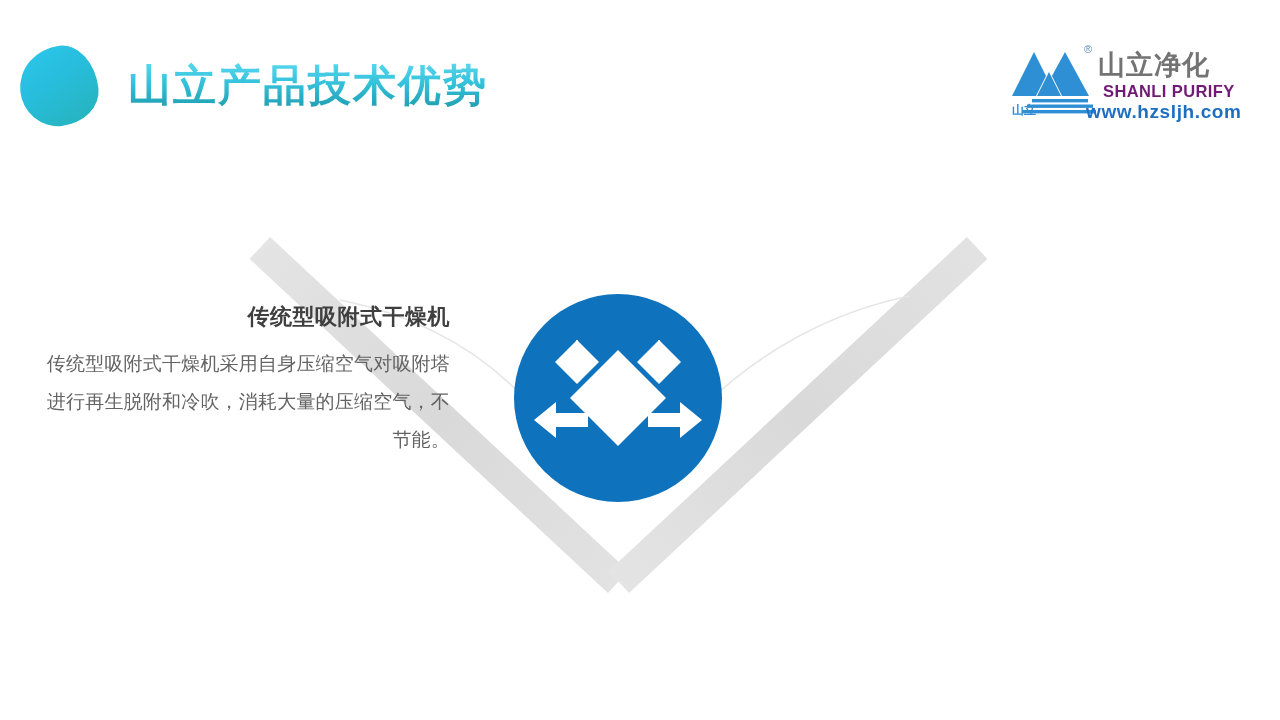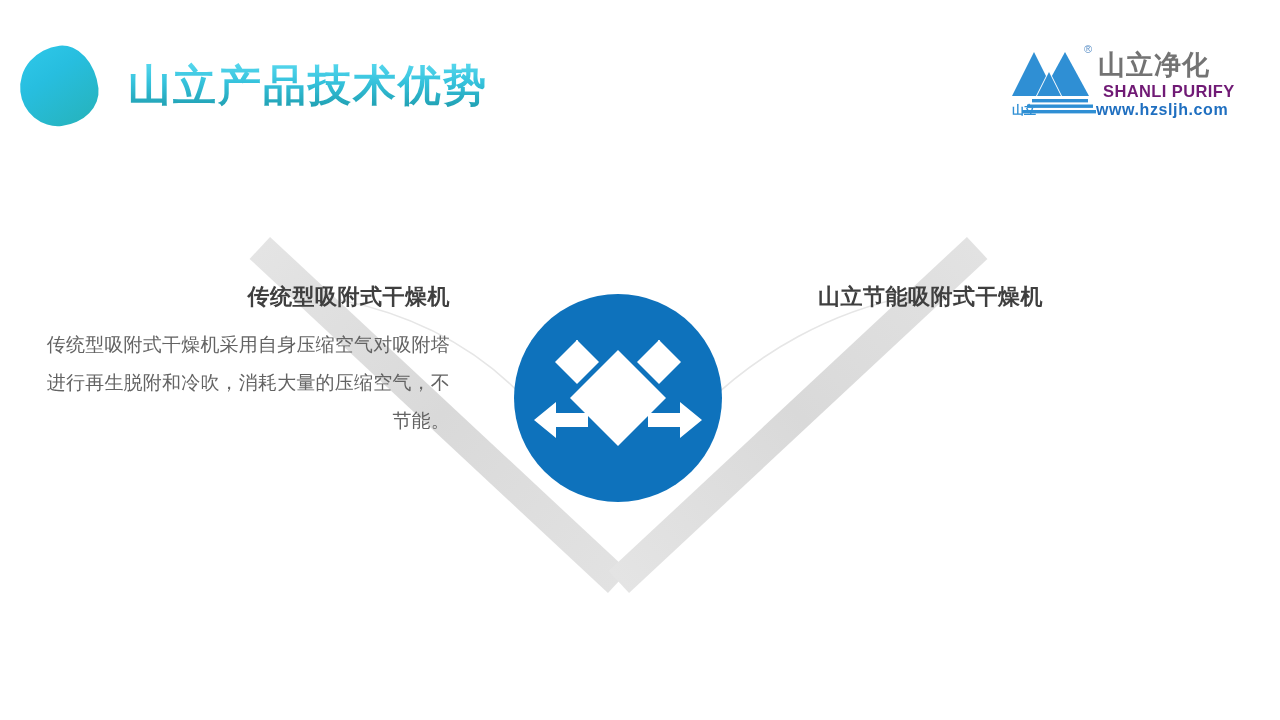--- a/index.html
+++ b/index.html
@@ -97,23 +97,23 @@
     top: 45px;
     font-size: 16.5px;
     font-weight: 700;
     color: #701a75;
     letter-spacing: 0.4px;
     line-height: 1;
     white-space: nowrap;
   }
   .logo-url {
     position: absolute;
-    left: 86px;
+    left: 76px;
     top: 64px;
-    font-size: 16px;
+    font-size: 19px;
     font-weight: 700;
     color: #1f6fc0;
     letter-spacing: 0.6px;
     line-height: 1;
     white-space: nowrap;
   }
 
   
   .x-band {
     position: absolute;
@@ -160,21 +160,21 @@
     position: absolute;
     left: 0;
     top: 0;
     width: 208px;
     height: 208px;
   }
 
   
   .col {
     position: absolute;
-    top: 284px;
+    top: 304px;
   }
   .col-left {
     left: 44px;
     width: 406px;
     text-align: right;
   }
   .col-right {
     left: 818px;
     width: 406px;
     text-align: left;
@@ -182,21 +182,21 @@
   .col-title {
     font-family: "Liberation Serif", "DejaVu Serif", serif;
     font-size: 22px;
     font-weight: 700;
     color: #3f3f3f;
     line-height: 1.2;
     margin: 0 0 16px 0;
     letter-spacing: 0.5px;
   }
   .col-body {
-    font-family: Liberation Sans, sans-serif;
+    font-family: Liberation Mono, monospace;
     font-size: 19px;
     font-weight: 400;
     color: #636363;
     line-height: 2.0;
     margin: 0;
     letter-spacing: 0.2px;
   }
 </style>
 </head>
 <body>
@@ -256,16 +256,15 @@
       <polygon points="188,126 166,108 166,119 134,119 134,133 166,133 166,144" fill="#ffffff"></polygon>
     </svg>
   </div>
 
   <div class="col col-left">
     <h2 class="col-title">传统型吸附式干燥机</h2>
     <p class="col-body">传统型吸附式干燥机采用自身压缩空气对吸附塔进行再生脱附和冷吹，消耗大量的压缩空气，不节能。</p>
   </div>
 
   <div class="col col-right">
-    <h2 class="col-title">山立节能吸附式干燥机</h2>
   </div>
 
 </div>
 
 </body></html>

